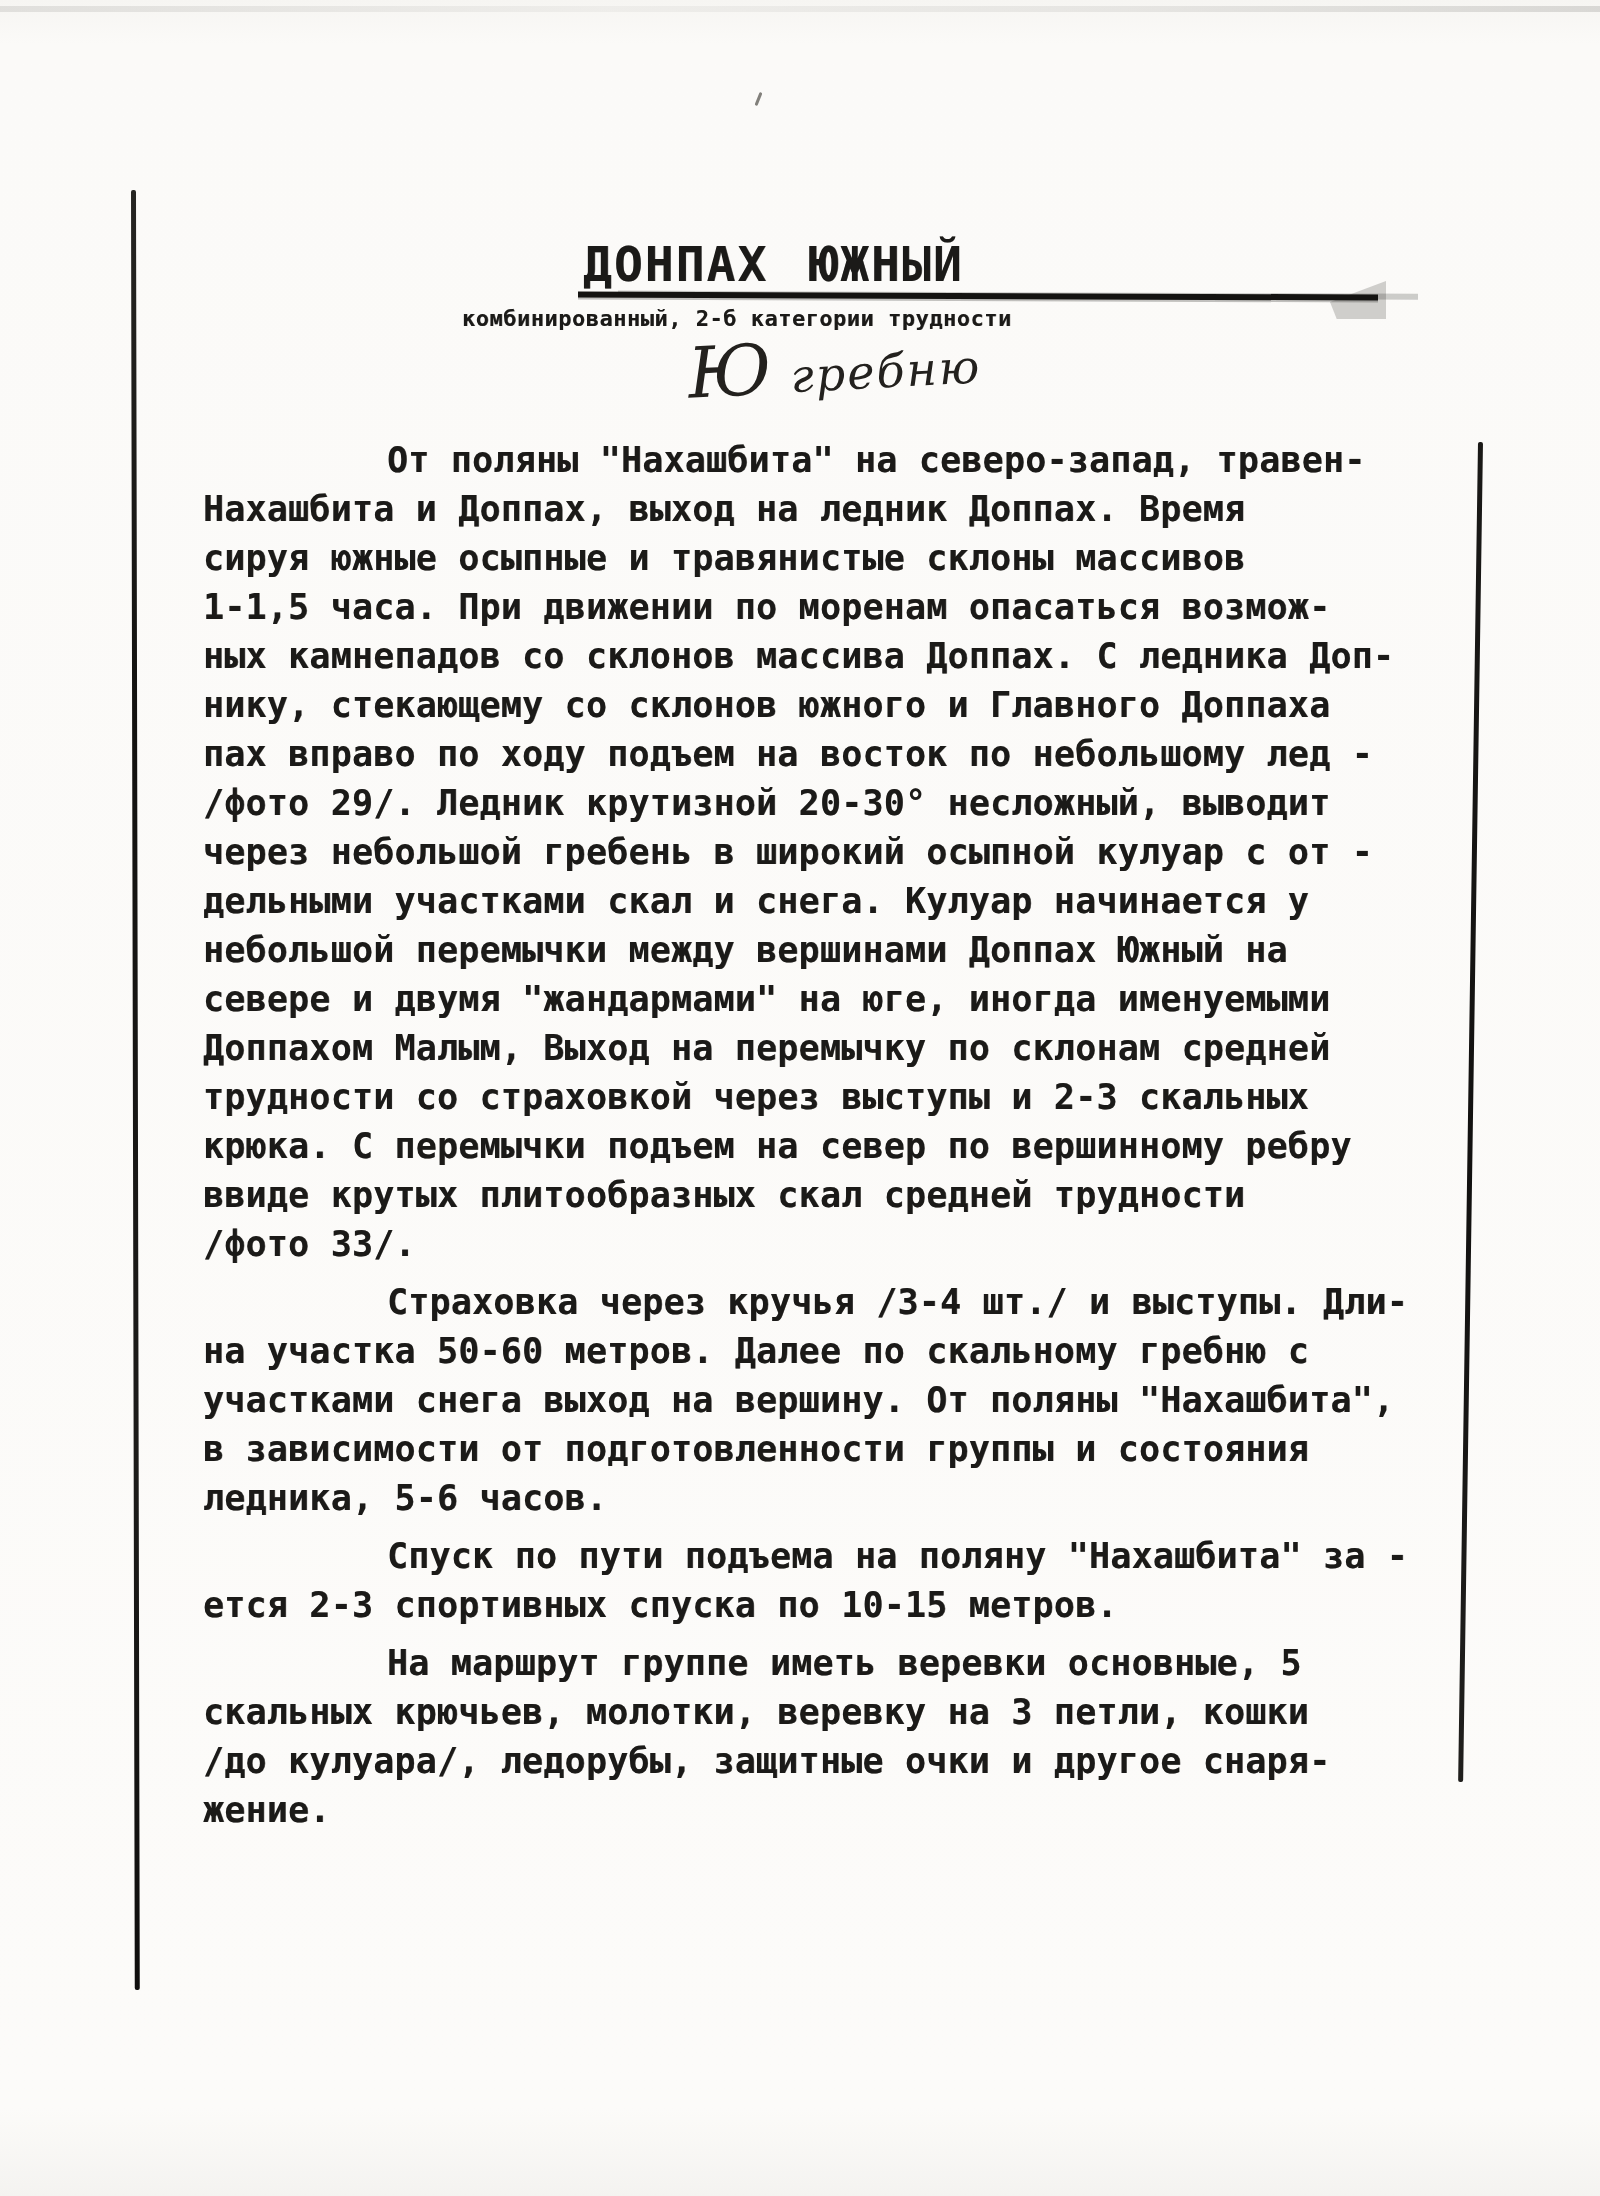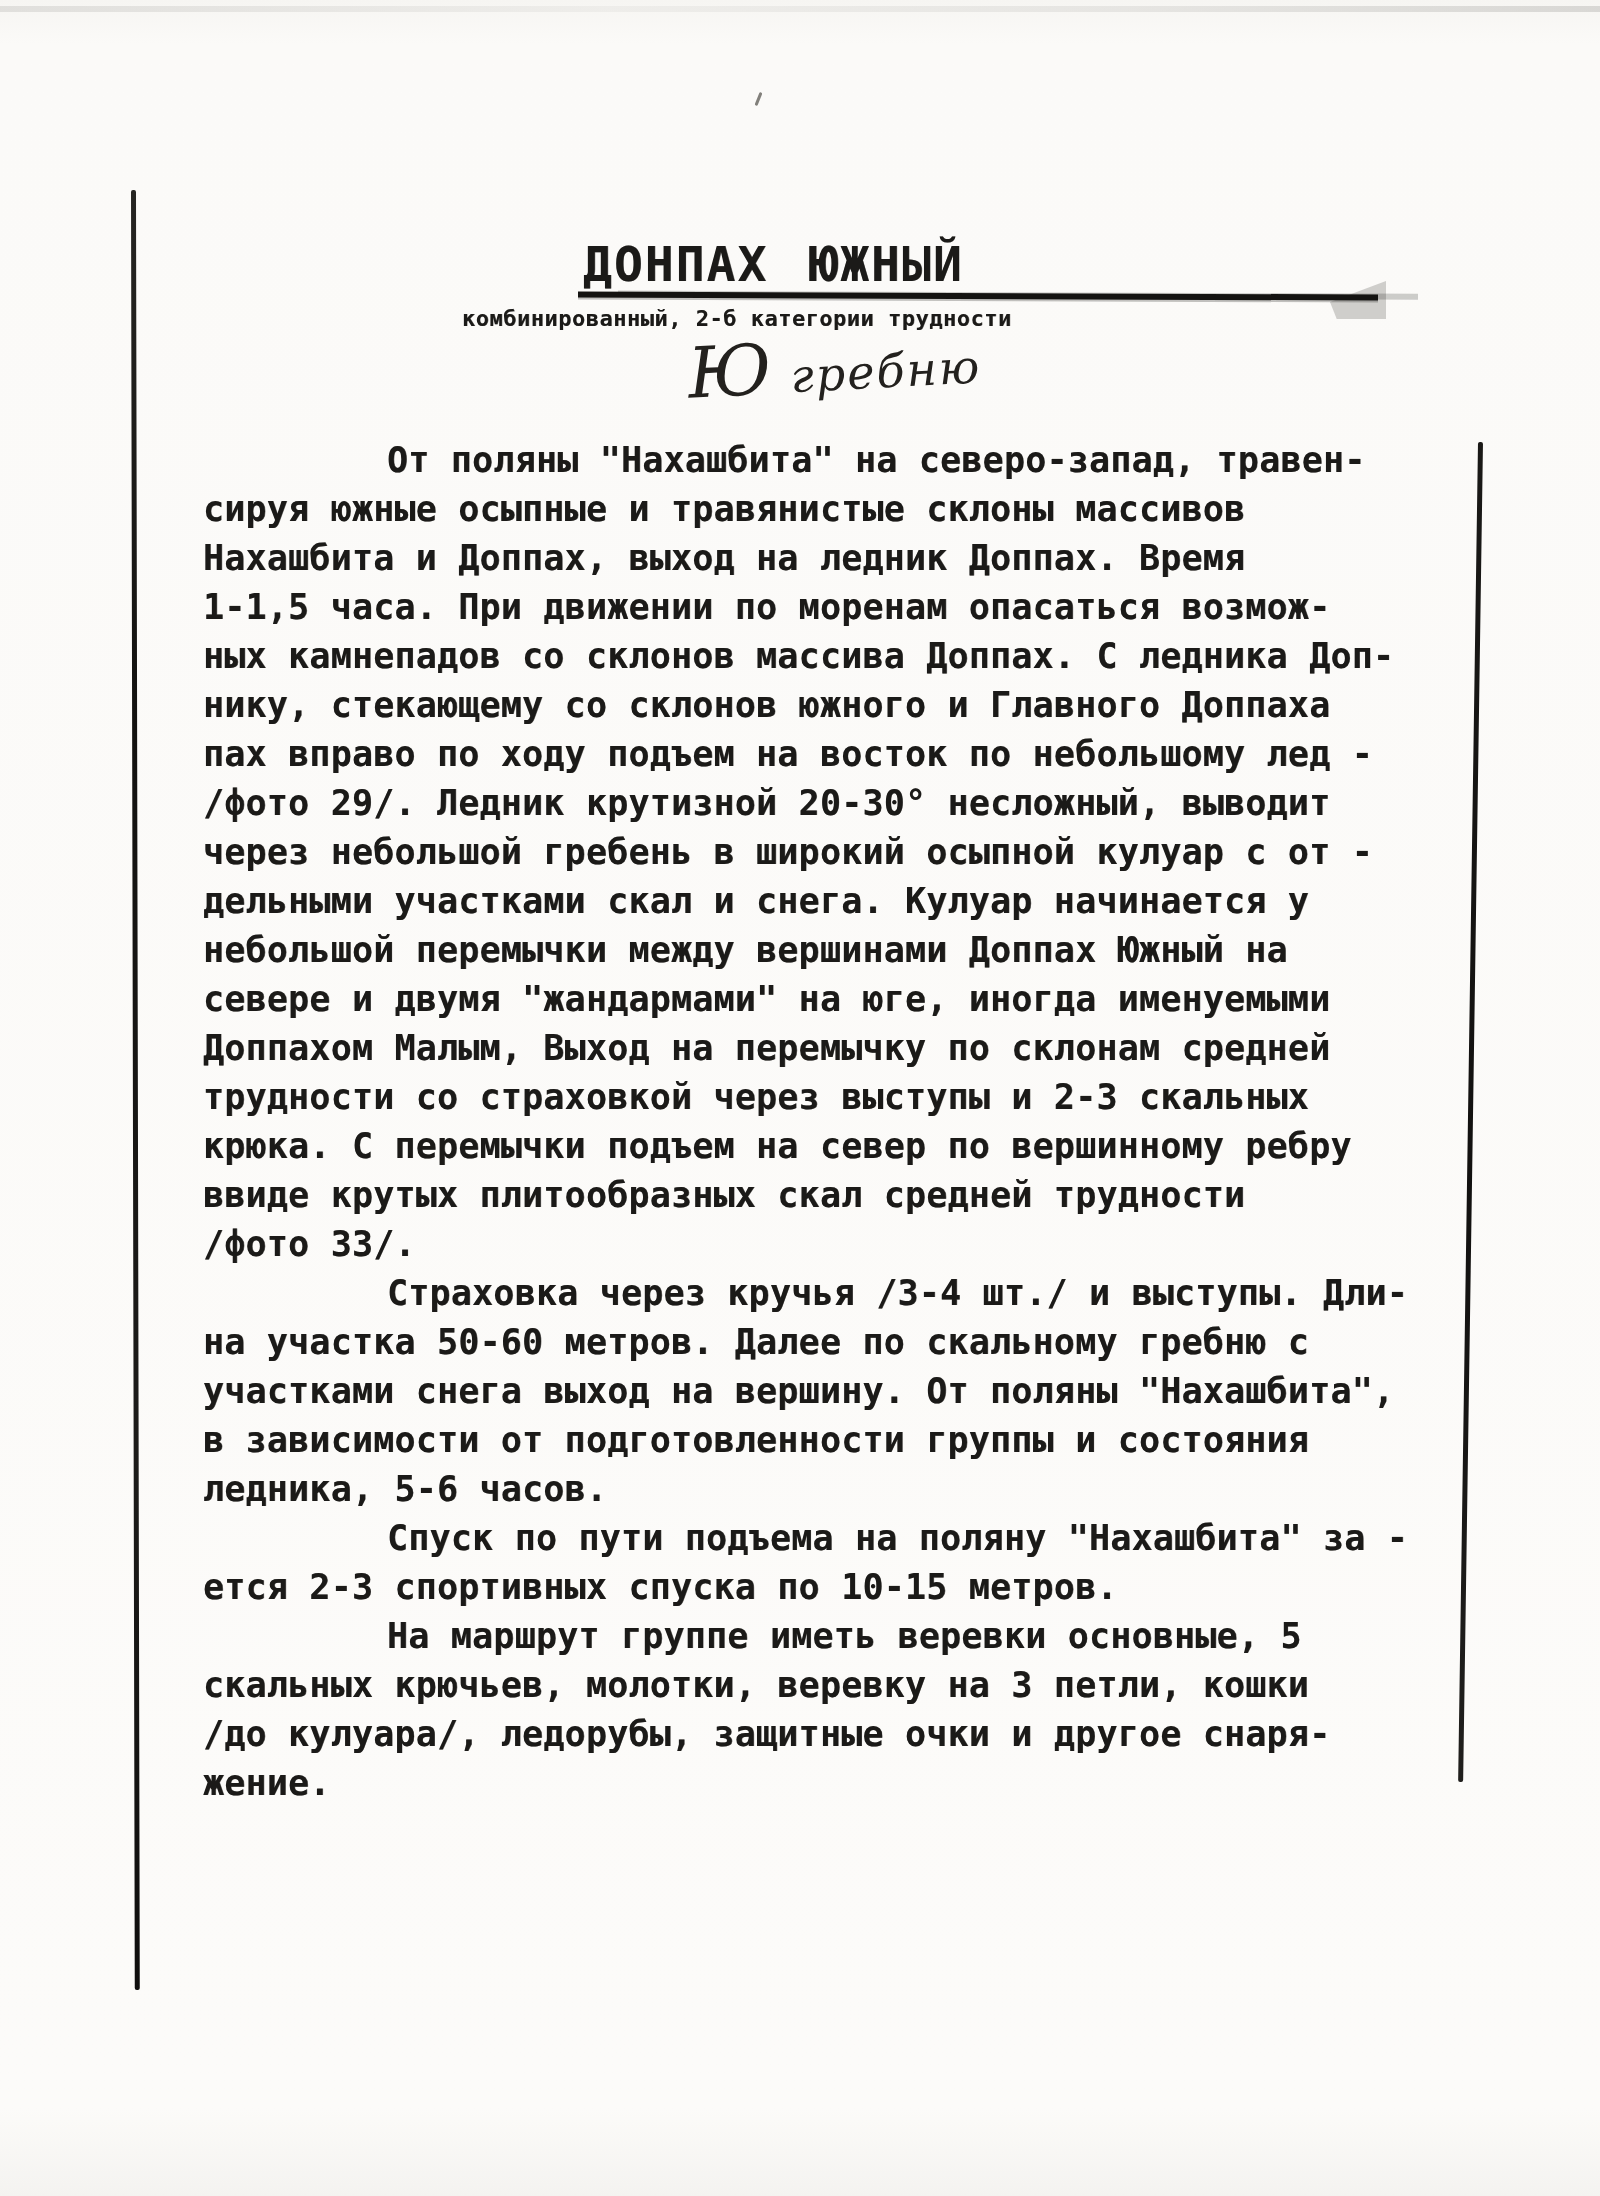--- a/index.html
+++ b/index.html
@@ -68,21 +68,21 @@
   .handwriting::first-letter { font-size: 70px; line-height: 60px; }
   .body-text {
     position: absolute; left: 203px; top: 436px; width: 1300px;
   }
   .bline {
     height: 49px; line-height: 49px;
     font-size: 35px; font-weight: bold;
     white-space: pre; letter-spacing: 0.2px;
   }
   .para { margin: 0; }
-  .para + .para { }
+  .para + .para { margin-top: 9px; }
   .ind { padding-left: 184px; }
 </style>
 </head>
 <body>
 
 <div class="page">
 
   <div class="top-streak"></div>
   <div class="scan-mark"></div>
   <div class="rule-left"></div>
@@ -91,22 +91,22 @@
 
   <div class="title ink">ДОНПАХ ЮЖНЫЙ</div>
   <div class="title-underline"></div>
   <div class="subtitle ink">комбинированный, 2-б категории трудности</div>
   <div class="handwriting">Ю гребню</div>
 
   <div class="body-text">
 
     <div class="para">
       <div class="bline ink ind">От поляны "Нахашбита" на северо-запад, травен-</div>
+      <div class="bline ink">Нахашбита и Доппах, выход на ледник Доппах. Время</div>
       <div class="bline ink">сируя южные осыпные и травянистые склоны массивов</div>
-      <div class="bline ink">Нахашбита и Доппах, выход на ледник Доппах. Время</div>
       <div class="bline ink">1-1,5 часа. При движении по моренам опасаться возмож-</div>
       <div class="bline ink">ных камнепадов со склонов массива Доппах. С ледника Доп-</div>
       <div class="bline ink">нику, стекающему со склонов южного и Главного Доппаха</div>
       <div class="bline ink">пах вправо по ходу подъем на восток по небольшому лед -</div>
       <div class="bline ink">/фото 29/. Ледник крутизной 20-30° несложный, выводит</div>
       <div class="bline ink">через небольшой гребень в широкий осыпной кулуар с от -</div>
       <div class="bline ink">дельными участками скал и снега. Кулуар начинается у</div>
       <div class="bline ink">небольшой перемычки между вершинами Доппах Южный на</div>
       <div class="bline ink">севере и двумя "жандармами" на юге, иногда именуемыми</div>
       <div class="bline ink">Доппахом Малым, Выход на перемычку по склонам средней</div>

